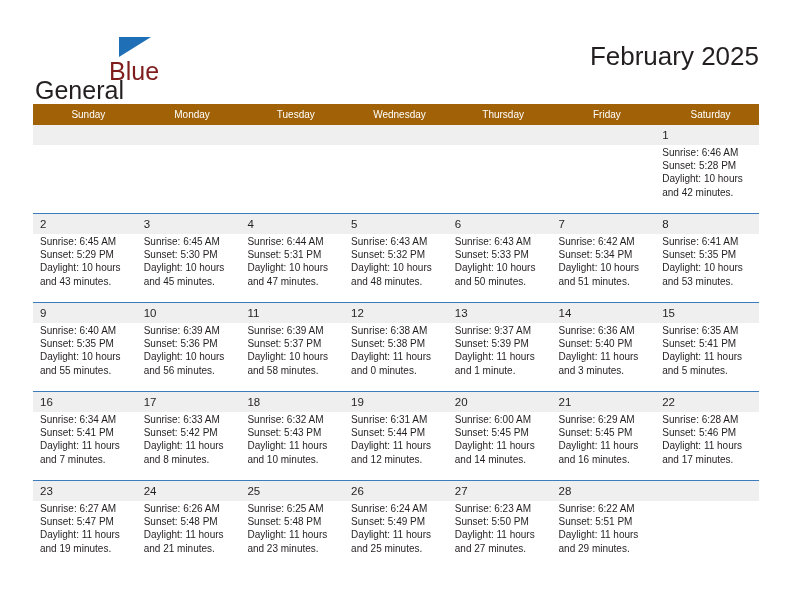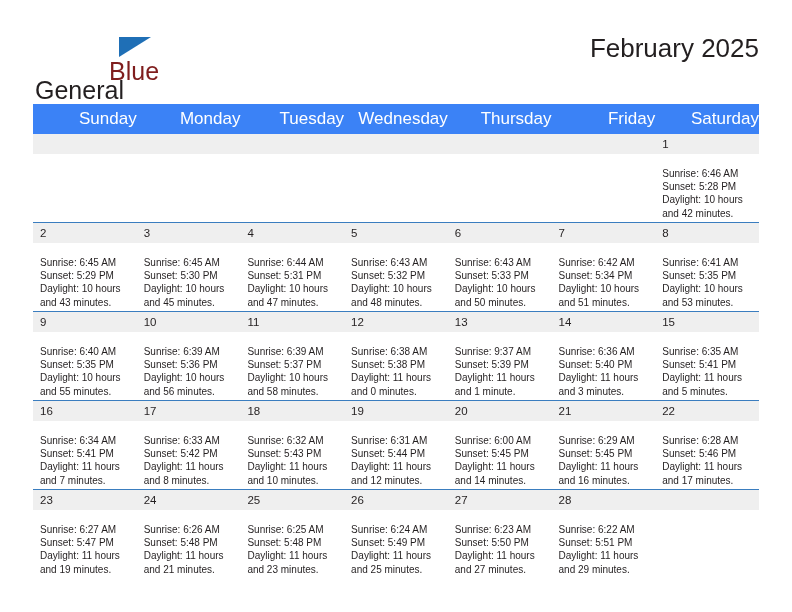--- a/index.html
+++ b/index.html
@@ -61,21 +61,21 @@
     left: 76px;
     top: 25px;
     font-size: 25px;
     line-height: 28px;
     color: #7f1d1d;
     font-family: "Liberation Sans", sans-serif;
   }
   .title-block {
     position: absolute;
     right: 0;
-    top: 0;
+    top: 8px;
     text-align: right;
     margin-left: 20px;
   }
   .cal-title {
     font-size: 26px;
     line-height: 32px;
     color: #231f20;
     font-weight: normal;
     margin: 0;
     white-space: nowrap;
@@ -91,25 +91,25 @@
   
   .calendar {
     position: absolute;
     left: 33px;
     top: 104px;
     width: 726px;
     border-collapse: collapse;
     table-layout: fixed;
   }
   .calendar th {
-    background: #3b82f6;
+    background: #a16207;
     color: #ffffff;
-    font-size: 17px;
+    font-size: 10px;
     font-weight: normal;
-    text-align: right;
+    text-align: center;
     padding: 5px 0 5px 7px;
     height: 11px;
     border: none;
   }
   .calendar td {
     vertical-align: top;
     padding: 0;
     border: none;
     border-top: 1px solid #3a7dbf;
     width: 103.71px;
@@ -123,21 +123,21 @@
     font-size: 11.5px;
     line-height: 14px;
     color: #231f20;
     padding: 3px 0 3px 7px;
     min-height: 14px;
   }
   .daynum.empty {
     color: transparent;
   }
   .details {
-    padding: 13px 6px 0 7px;
+    padding: 1px 6px 0 7px;
     font-size: 10px;
     line-height: 13.2px;
     color: #231f20;
   }
   .details div {
     white-space: normal;
   }
 </style>
 </head>
 <body>

